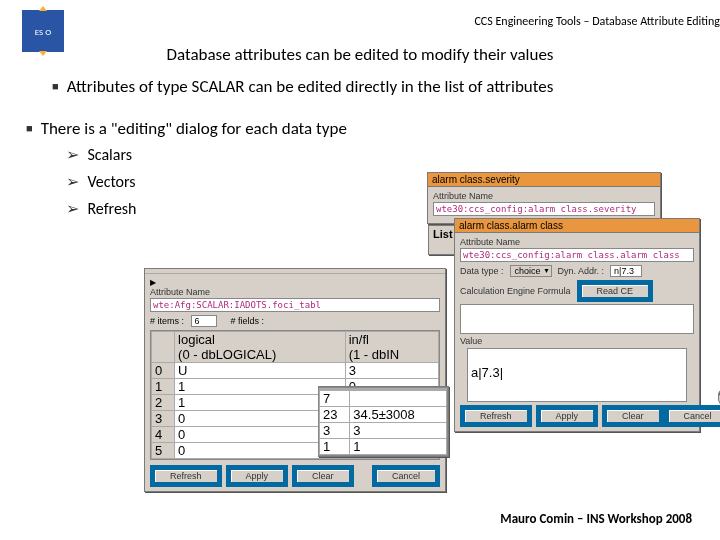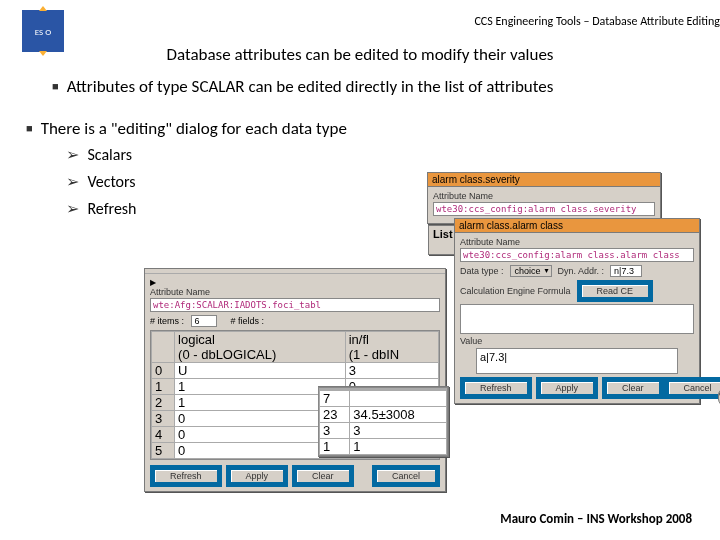--- a/index.html
+++ b/index.html
@@ -119,22 +119,22 @@
   .btnrow{display:flex;margin-top:3px;}
   .btn{
     background:#d6d0c8;border:5px solid #0369a1;
     padding:1px 15px;font-size:9px;color:#333;
     box-shadow:inset 1px 1px 0 #fff;
   }
   .formula{
     background:#fff;border:1px solid #888;height:28px;margin:2px 0;
   }
   .value{
-    background:#fff;border:1px solid #888;height:20px;margin:2px 16px;
-    padding:2px 3px;font-size:11px;color:#000;
+    background:#fff;border:1px solid #888;height:20px;margin:2px 7px;
+    padding:16px 3px;font-size:13px;color:#000;
   }
   
   .tbl{border:1px solid #888;background:#fff;font-size:13px;margin-top:3px;}
   .tbl table{border-collapse:collapse;width:100%;}
   .tbl th,.tbl td{border:1px solid #aaa;padding:0 3px;text-align:left;font-weight:normal;}
   .tbl th{background:#d6d0c8;}
   .counts{font-size:9px;margin:3px 0;}
   .counts .small{min-width:18px;margin:0 4px;}
   .listlbl{font-weight:bold;font-size:11px;padding:2px 4px 0;}
 </style>

